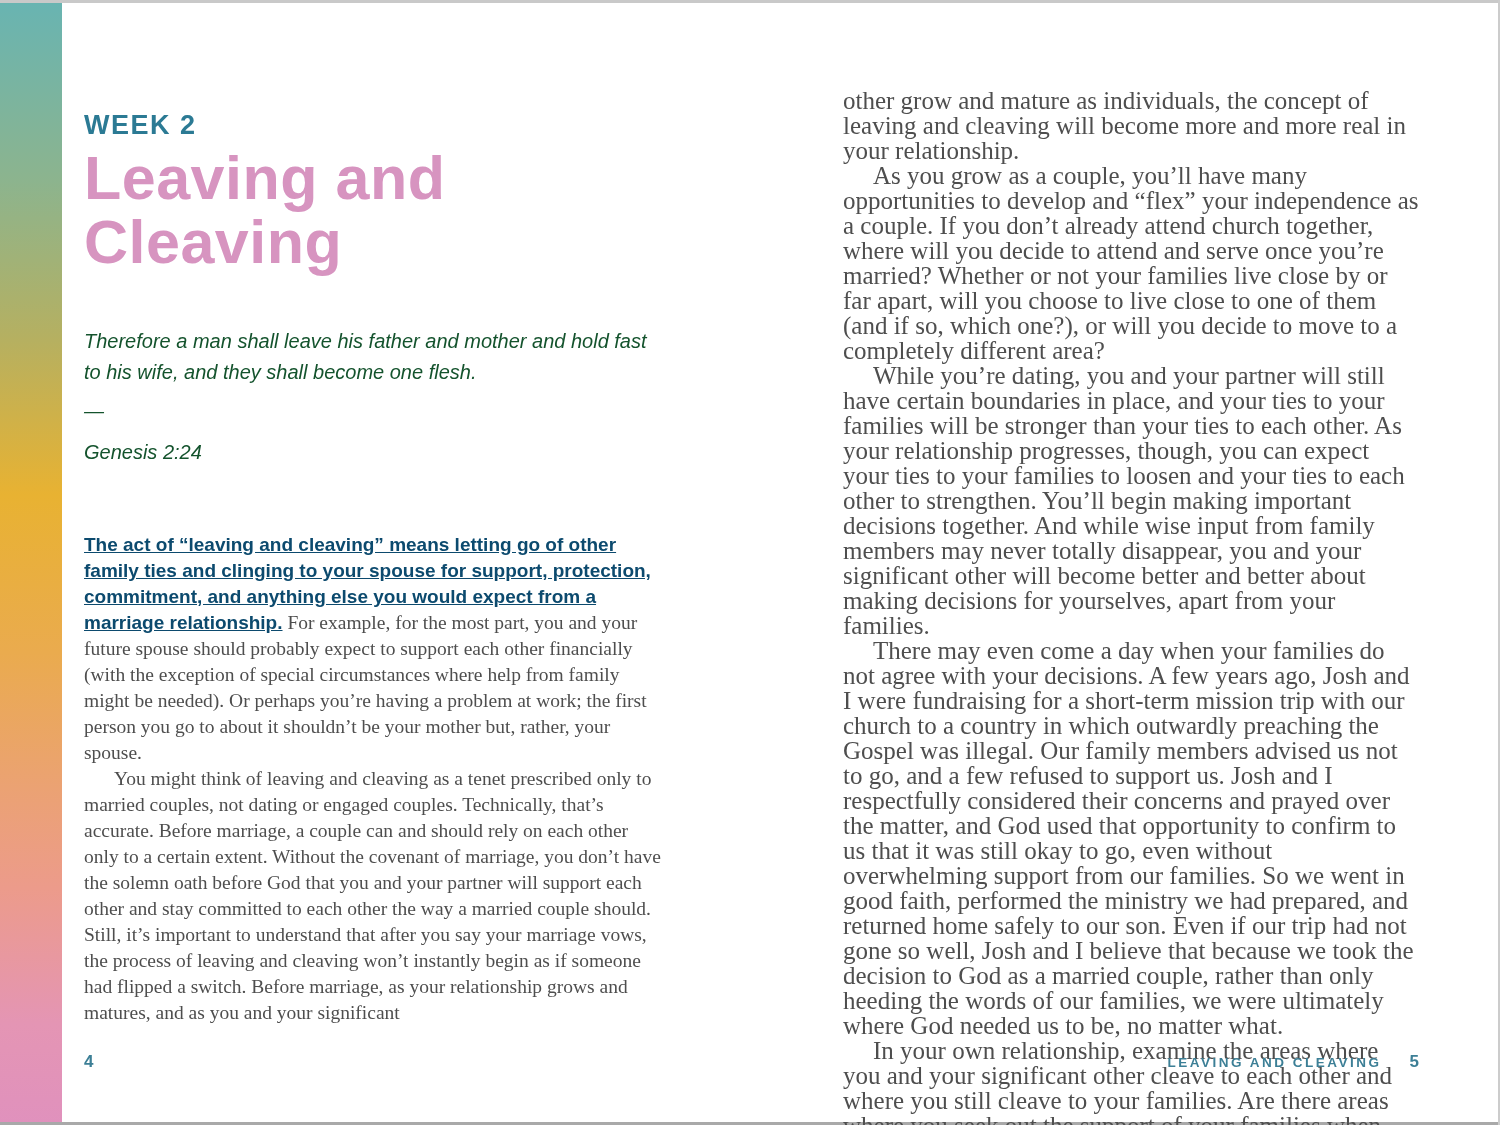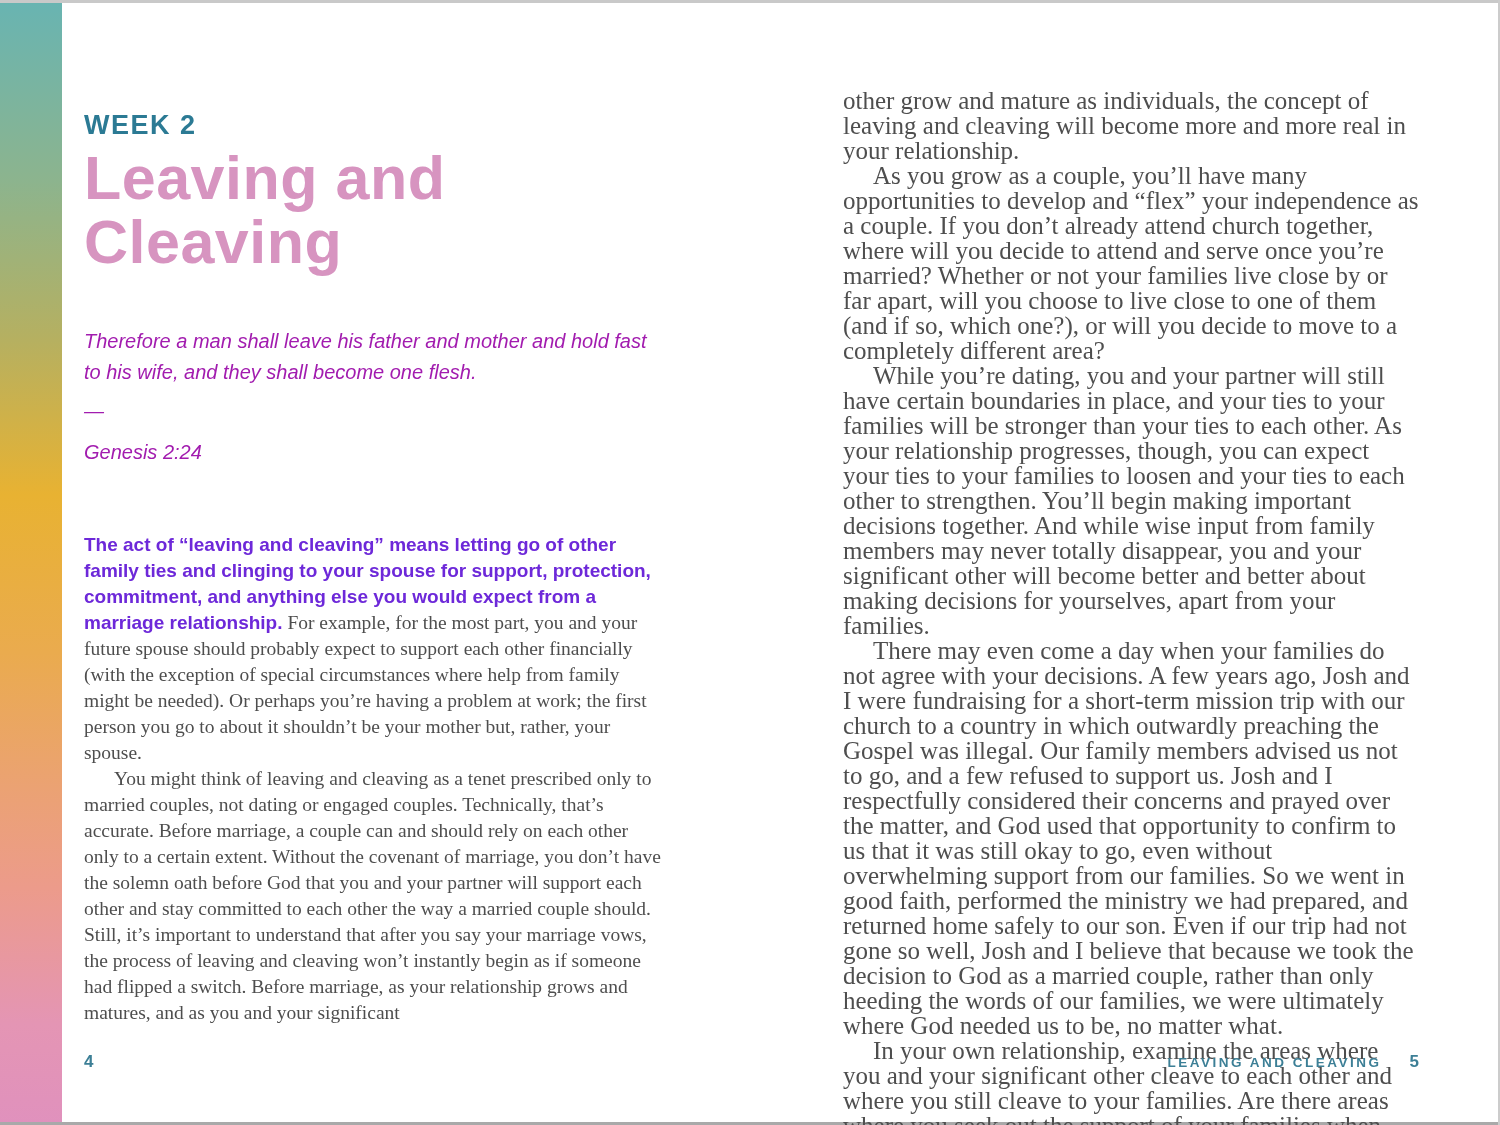--- a/index.html
+++ b/index.html
@@ -63,38 +63,39 @@
     color: #d794c0;
   }
   .epigraph {
     position: absolute;
     left: 0; top: 326px;
     width: 578px;
     font-family: "Liberation Sans", sans-serif;
     font-style: italic;
     font-size: 20px;
     line-height: 31px;
-    color: #a21caf;
+    color: #14532d;
   }
   .epigraph .dash { margin-top: 8px; }
   .epigraph .attribution { margin-top: 10px; font-style: italic; }
 
   .left-body {
     position: absolute;
     left: 0; top: 532px;
     width: 578px;
     font-size: 19.5px;
     line-height: 26px;
     color: #4e4e4e;
   }
   .lead-emphasis {
     font-family: "Liberation Sans", sans-serif;
     font-weight: bold;
     font-size: 19px;
-    color: #6d28d9;
+    color: #0c4a6e;
+    text-decoration: underline;
   }
   .body-par { text-indent: 30px; }
 
   .pagenum-left {
     position: absolute;
     left: 0; top: 1052px;
     font-family: "Liberation Sans", sans-serif;
     font-weight: bold;
     font-size: 17px;
     color: #3c7f96;

